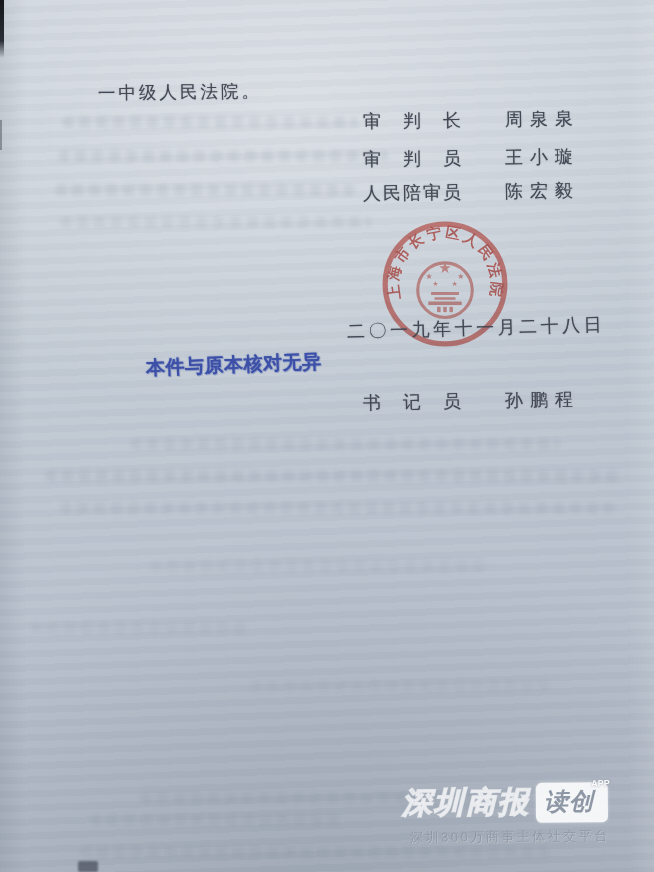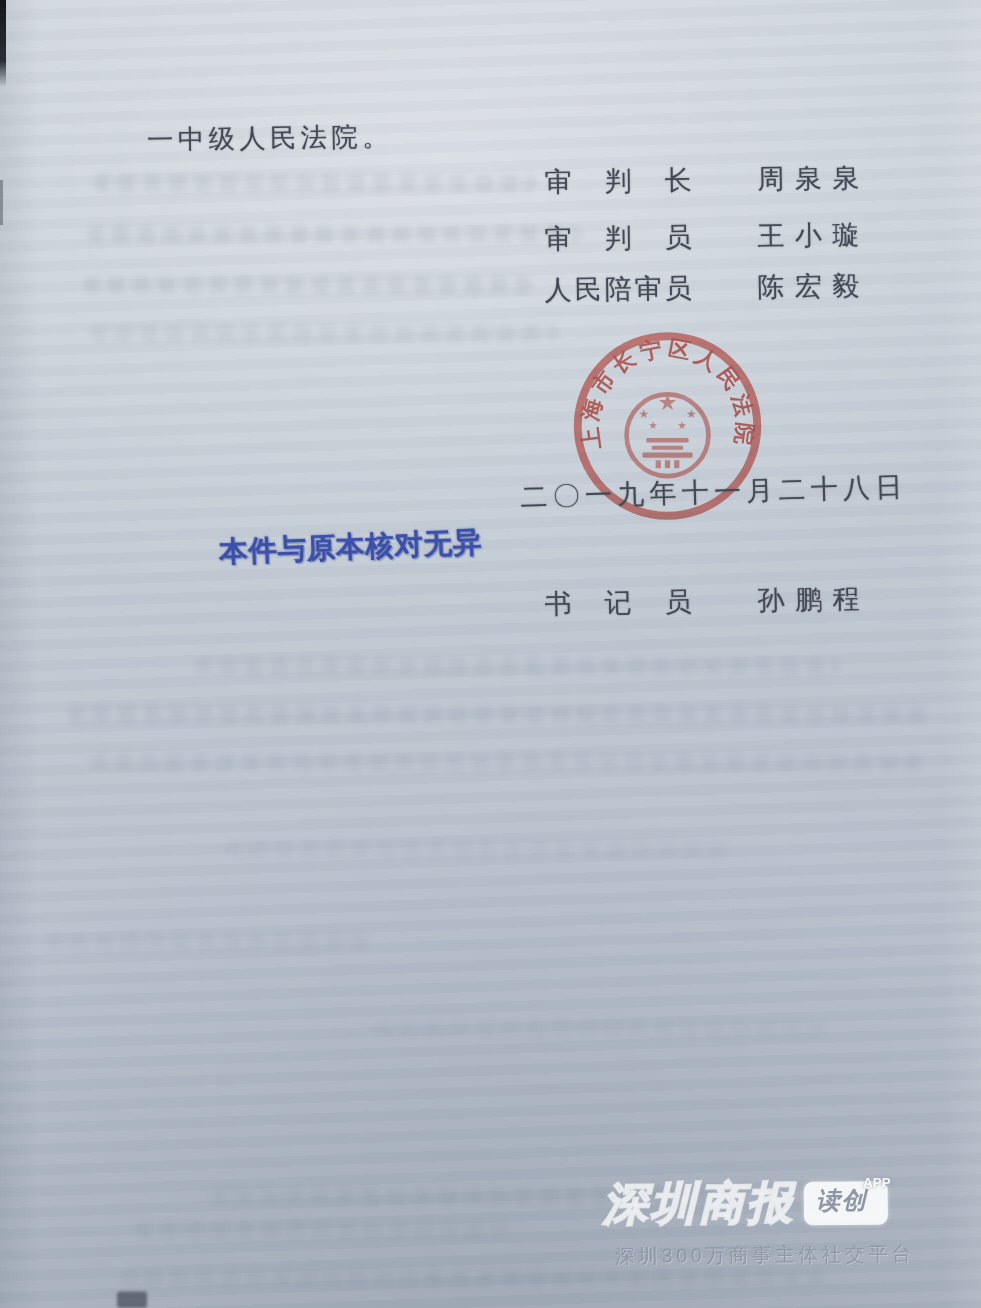--- a/index.html
+++ b/index.html
@@ -64,21 +64,21 @@
     font-size:30px;font-weight:bold;font-style:italic;letter-spacing:2px;
     color:rgba(255,255,255,0.16);
     -webkit-text-stroke:1.2px rgba(255,255,255,0.65);
     text-shadow:0 0 2px rgba(255,255,255,0.25);
     white-space:nowrap;
   }
   .wm-app-box{
     position:relative;margin-left:6px;background:rgba(255,255,255,0.88);
     border-radius:6px;padding:3px 14px 5px 8px;box-shadow:0 0 3px rgba(255,255,255,0.5);
   }
-  .wm-app-name{font-size:16px;font-weight:bold;font-style:italic;color:#8e97a5;letter-spacing:1px;white-space:nowrap;}
+  .wm-app-name{font-size:24px;font-weight:bold;font-style:italic;color:#8e97a5;letter-spacing:1px;white-space:nowrap;}
   .wm-app-suffix{
     position:absolute;right:-2px;top:-4px;font-size:9px;font-weight:bold;
     color:rgba(255,255,255,0.95);font-family:"Liberation Sans",sans-serif;
     text-shadow:0 0 2px rgba(130,140,155,0.9);
   }
   .wm-tagline{
     margin-top:5px;margin-left:8px;font-size:13px;letter-spacing:2.5px;
     color:rgba(110,120,138,0.55);text-shadow:0.5px 0.5px 0 rgba(255,255,255,0.35);
     white-space:nowrap;font-family:"Liberation Sans","DejaVu Sans",sans-serif;
   }

